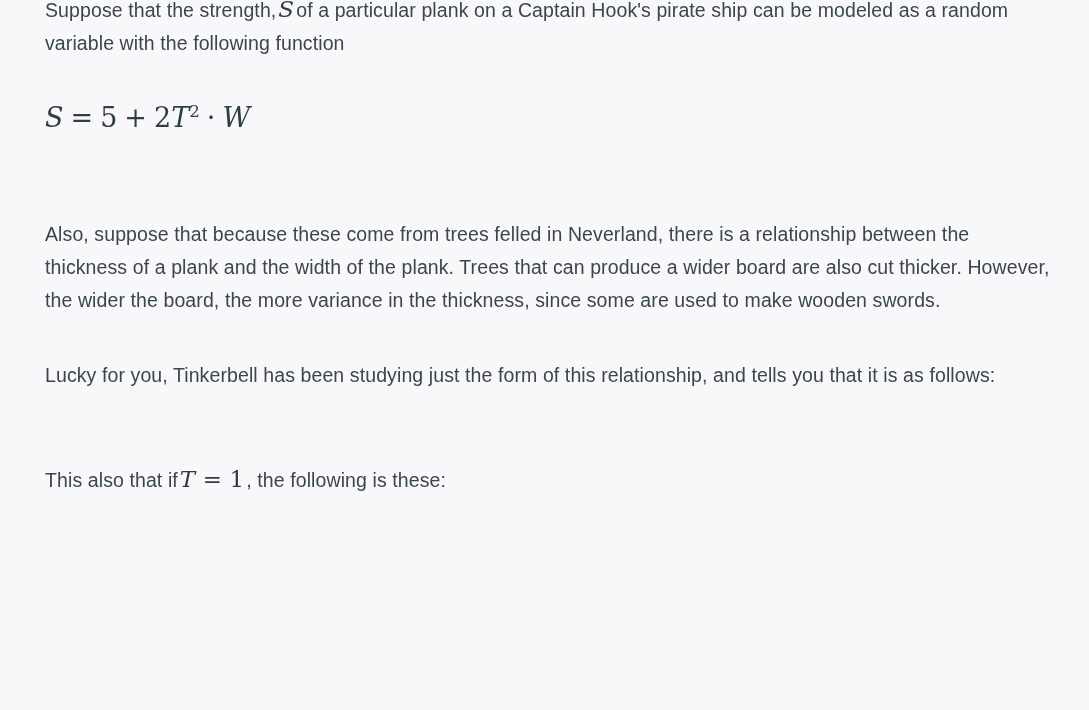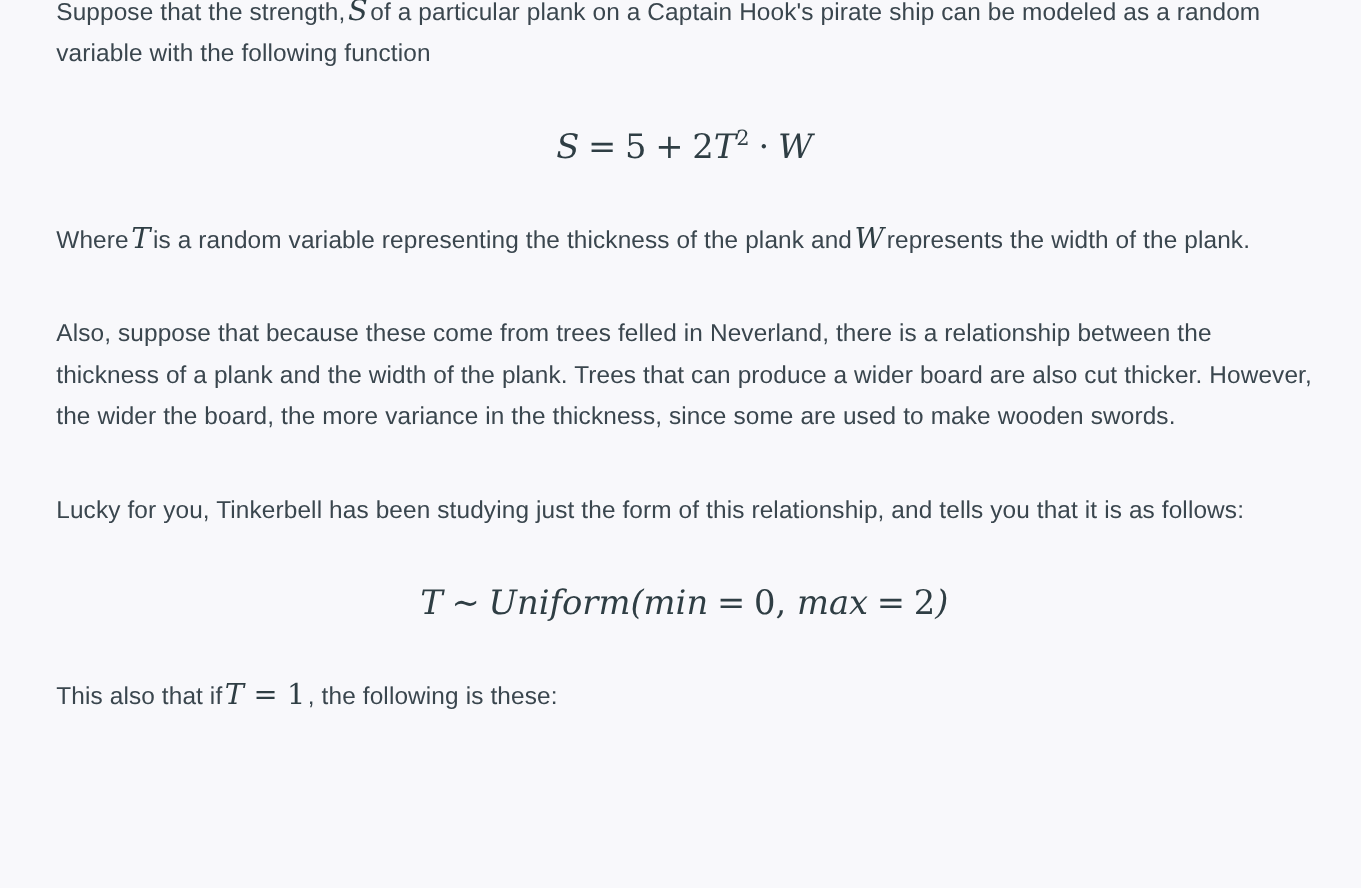--- a/index.html
+++ b/index.html
@@ -48,21 +48,20 @@
     line-height: 0;
     padding: 0 2px;
     color: #2f3e44;
   }
   .m .up {
     font-style: normal;
   }
 
   
   .display {
-    text-align: center;
     font-family: "DejaVu Serif", "Liberation Serif", serif;
     color: #2f3e44;
     font-size: 27px;
     font-style: italic;
     white-space: nowrap;
   }
   .display .up { font-style: normal; }
   .display .op {
     font-style: normal;
     padding: 0 7px;
@@ -87,36 +86,32 @@
     <p class="para"><span>Suppose that the strength,</span><span class="m">S</span><span>of a particular plank on a Captain Hook's pirate ship can be modeled as a random variable with the following function</span></p>
 
     <div class="gap-md"></div>
 
     <div class="display dline">
       <span class="nowrap"><span>S</span><span class="op">=</span><span class="up">5</span><span class="op">+</span><span class="up">2</span><span>T</span><sup>2</sup><span class="op">·</span><span>W</span></span>
     </div>
 
     <div class="gap-md"></div>
 
-    <p class="para"><span>Where</span><span class="m">T</span><span>is a random variable representing the thickness of the plank and</span><span class="m">W</span><span>represents the width of the plank.</span></p>
 
     <div class="gap-lg"></div>
 
     <p class="para">Also, suppose that because these come from trees felled in Neverland, there is a relationship between the thickness of a plank and the width of the plank. Trees that can produce a wider board are also cut thicker.  However, the wider the board, the more variance in the thickness, since some are used to make wooden swords.</p>
 
     <div class="gap-lg"></div>
 
     <p class="para">Lucky for you, Tinkerbell has been studying just the form of this relationship, and tells you that it is as follows:</p>
 
     <div class="gap-md"></div>
 
     <div class="display">
-      <div class="dline">
-        <span class="nowrap"><span>T</span><span class="op">∼</span><span>Uniform</span><span>(</span><span>min</span><span class="op">=</span><span class="up">0</span><span class="up">,</span><span>&nbsp;</span><span>max</span><span class="op">=</span><span class="up">2</span><span>)</span></span>
-      </div>
     </div>
 
     <div class="gap-md"></div>
 
     <p class="para"><span>This also that if</span><span class="m"><span>T</span><span class="up">&nbsp;</span><span class="up">=</span><span class="up">&nbsp;</span><span class="up">1</span></span><span>, the following is these:</span></p>
 
   </div>
 </div>
 
 </body></html>

